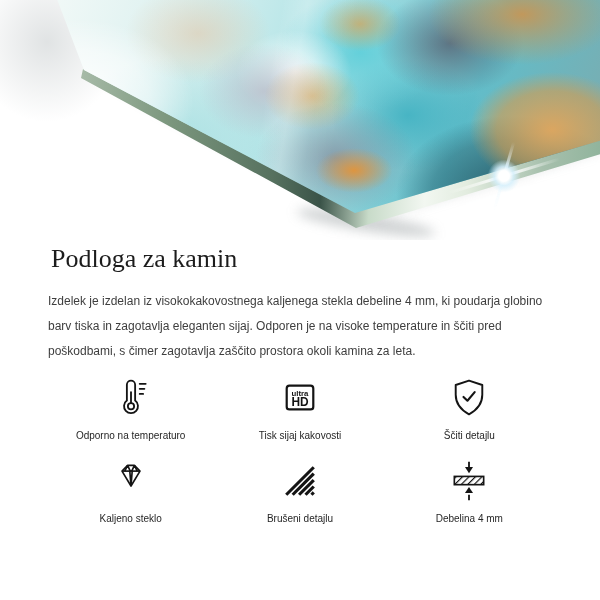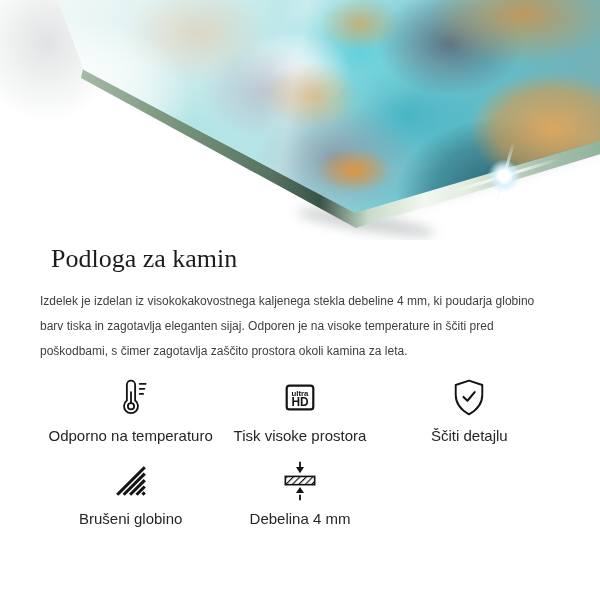--- a/index.html
+++ b/index.html
@@ -94,39 +94,39 @@
   .content { padding: 2px 40px 0 40px; }
   .page-title {
     margin: 0 0 13px 11px;
     font-family: "Liberation Serif", "DejaVu Serif", serif;
     font-weight: 400;
     font-size: 26px; line-height: 34px;
     color: #1c1c1c;
   }
   .page-title span { display: block; }
   .description {
-    margin: 0;
+    margin: 8px;
     max-width: 526px;
     font-size: 12px; line-height: 25px;
     color: #3e3e3e;
   }
 
   
   .features {
     margin-top: 10px;
     display: grid;
     grid-template-columns: repeat(3, 1fr);
     row-gap: 14px;
     padding: 0 6px;
   }
   .feature { display: flex; flex-direction: column; align-items: center; }
   .feature .icon-box { height: 48px; display: flex; align-items: center; justify-content: center; }
   .feature .label {
     margin-top: 7px;
-    font-size: 15px; line-height: 14px;
+    font-size: 10px; line-height: 14px;
     color: #262626;
     text-align: center;
   }
   .feature svg { display: block; }
 </style>
 </head>
 <body>
 
 <div class="hero">
   <div class="soft shadow-topleft"></div>
@@ -167,47 +167,60 @@
     </div>
 
     <div class="feature">
       <div class="icon-box">
         <svg width="44" height="44" viewBox="0 0 48 48">
           <rect x="9.5" y="10.5" width="29" height="26" rx="3" fill="none" stroke="#141414" stroke-width="2.4"></rect>
           <text x="24" y="21.5" text-anchor="middle" font-family="Liberation Sans, sans-serif" font-size="8.5" font-weight="600" fill="#141414">ultra</text>
           <text x="24" y="33" text-anchor="middle" font-family="Liberation Sans, sans-serif" font-size="13" font-weight="700" fill="#141414">HD</text>
         </svg>
       </div>
-      <div class="label">Tisk visoke prostora</div>
+      <div class="label">Tisk sijaj kakovosti</div>
     </div>
 
     <div class="feature">
       <div class="icon-box">
         <svg width="44" height="44" viewBox="0 0 48 48">
           <path d="M24,5 L38.5,9.8 L38.5,20.5 C38.5,30 32.5,37.2 24,41.8 C15.5,37.2 9.5,30 9.5,20.5 L9.5,9.8 Z" fill="none" stroke="#141414" stroke-width="2.1" stroke-linejoin="round"></path>
           <path d="M18,22.8 L22.3,27 L30.2,17.6" fill="none" stroke="#141414" stroke-width="2.3" stroke-linecap="round" stroke-linejoin="round"></path>
         </svg>
       </div>
       <div class="label">Ščiti detajlu</div>
     </div>
 
+    <div class="feature">
+      <div class="icon-box">
+        <svg width="44" height="44" viewBox="0 0 48 48">
+          <g fill="none" stroke="#141414" stroke-width="1.8" stroke-linejoin="round">
+            <path d="M14.2,13.2 L20.3,7 L27.7,7 L33.8,13.2 L24,29.5 Z"></path>
+            <line x1="14.2" y1="13.2" x2="33.8" y2="13.2"></line>
+            <path d="M20.3,7 L17.2,13.2 M20.3,7 L23.2,13.2 M27.7,7 L24.8,13.2 M27.7,7 L30.8,13.2"></path>
+            <path d="M22.7,13.2 L24,29.5 M25.3,13.2 L24,29.5"></path>
+          </g>
+        </svg>
+      </div>
+      <div class="label">Kaljeno steklo</div>
+    </div>
 
     <div class="feature">
       <div class="icon-box">
         <svg width="44" height="44" viewBox="0 0 48 48">
           <g stroke="#141414" stroke-width="3.4">
             <line x1="9" y1="39" x2="39" y2="9"></line>
             <line x1="16" y1="39" x2="39" y2="16"></line>
             <line x1="23" y1="39" x2="39" y2="23"></line>
             <line x1="30" y1="39" x2="39" y2="30"></line>
             <line x1="36.5" y1="39" x2="39" y2="36.5"></line>
           </g>
         </svg>
       </div>
-      <div class="label">Brušeni globino</div>
+      <div class="label">Brušeni detajlu</div>
     </div>
 
     <div class="feature">
       <div class="icon-box">
         <svg width="44" height="44" viewBox="0 0 48 48">
           <defs>
             <pattern id="hatch" width="5" height="5" patternUnits="userSpaceOnUse" patternTransform="rotate(45)">
               <rect width="5" height="5" fill="#ffffff"></rect>
               <line x1="0" y1="0" x2="0" y2="5" stroke="#141414" stroke-width="2.6"></line>
             </pattern>

